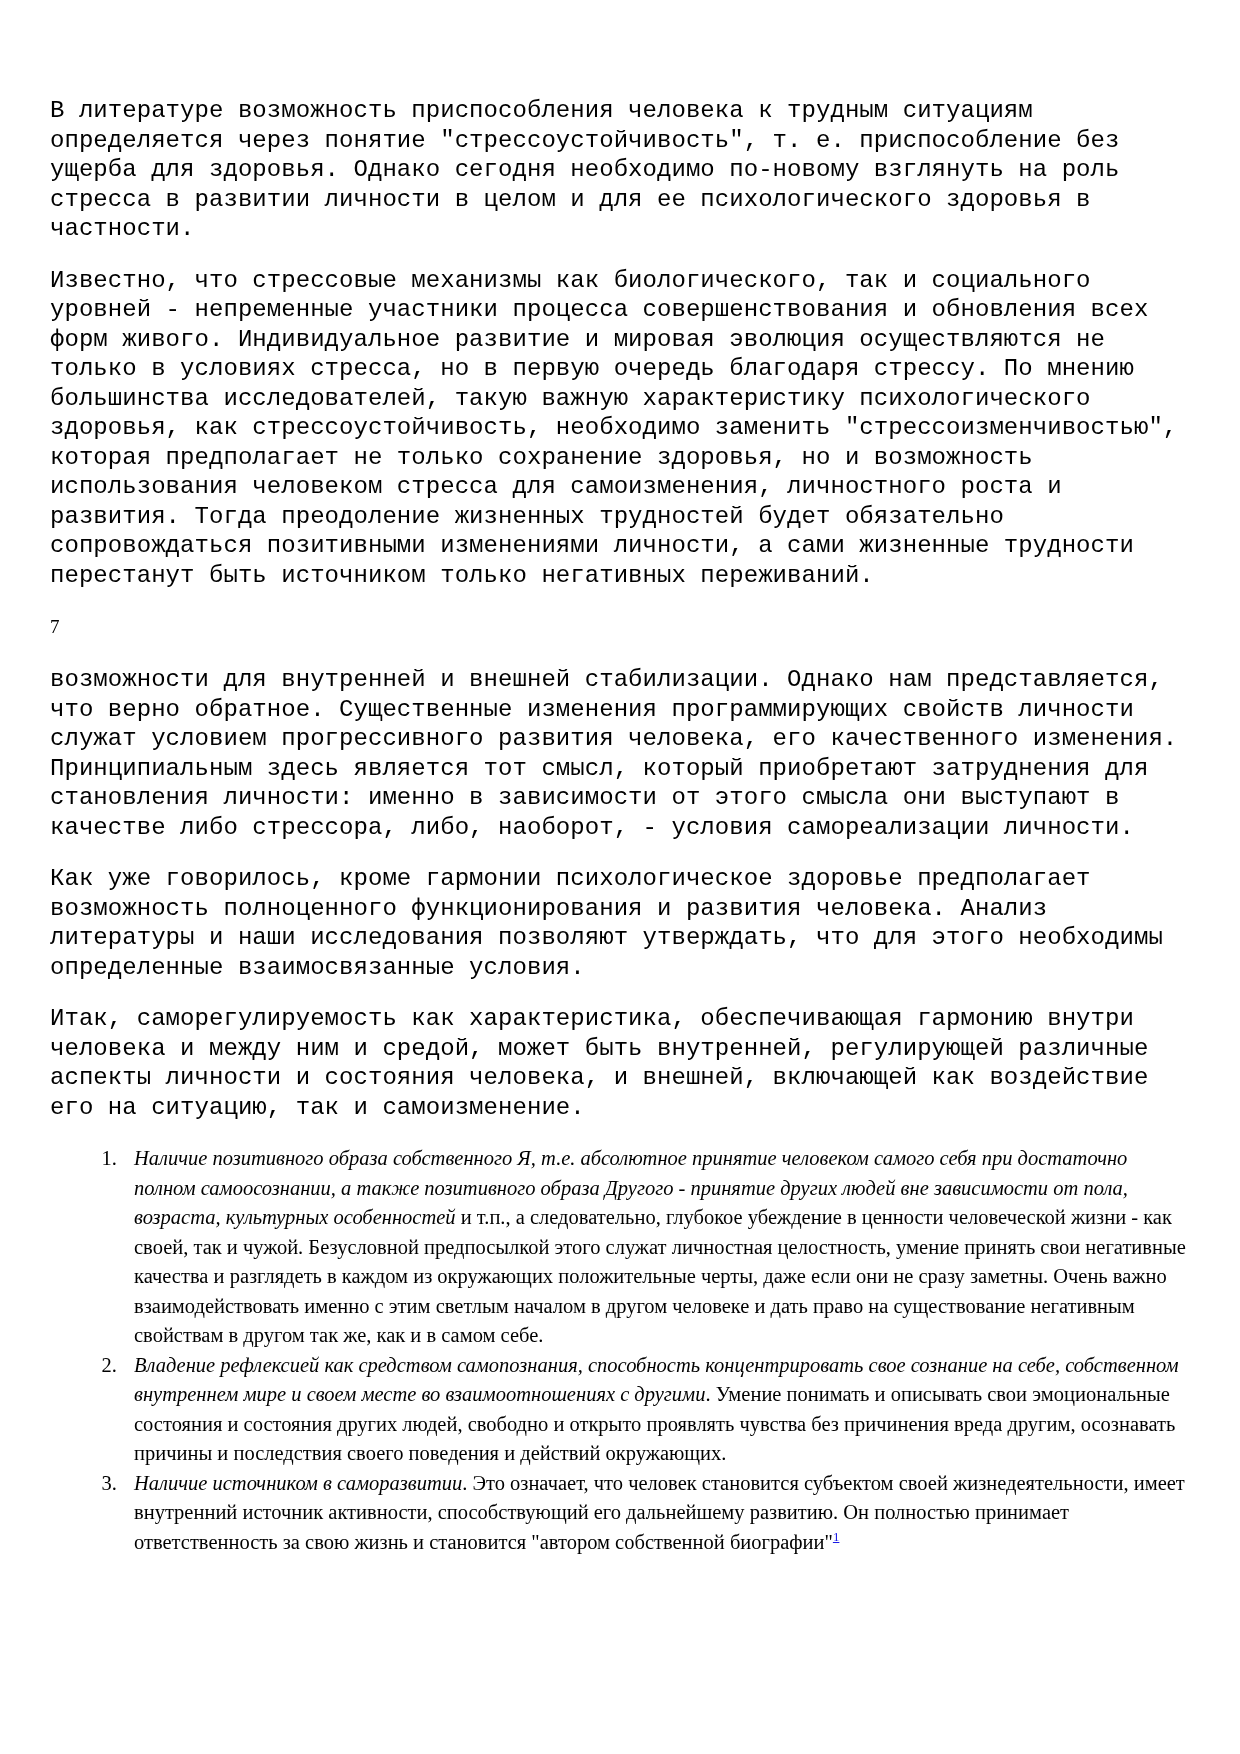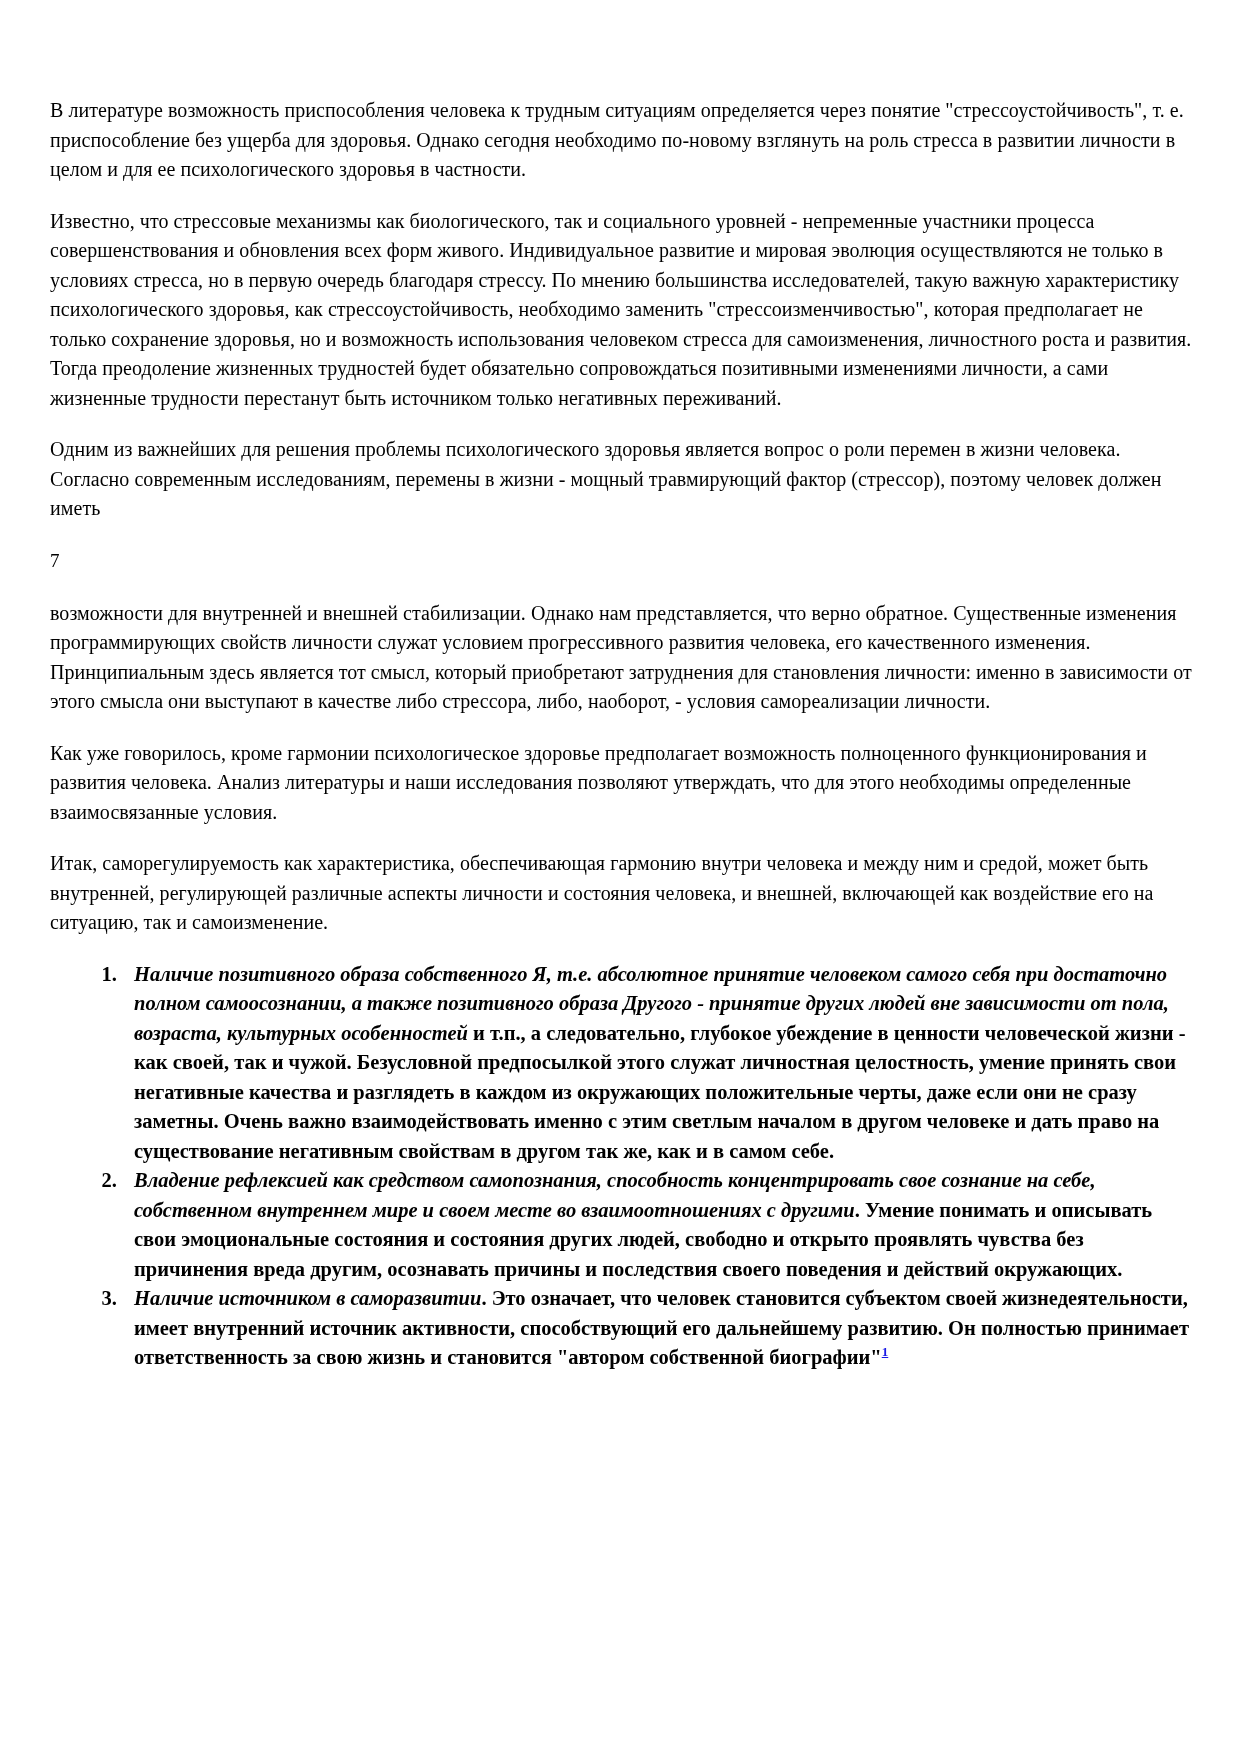--- a/index.html
+++ b/index.html
@@ -16,37 +16,37 @@
   }
   .page {
     position: relative;
     width: 1240px;
     min-height: 1754px;
     box-sizing: border-box;
     padding: 96px 46px 40px 50px;
     background: #ffffff;
   }
   .body-text {
-    font-size: 20px;
+    font-size: 24px;
     line-height: 29.5px;
     text-align: left;
     margin: 0 0 22px 0;
     letter-spacing: 0.05px;
+    font-family: Liberation Mono, monospace;
   }
   .page-number {
     font-size: 19px;
     line-height: 29px;
     margin: 10px 0 24px 0;
   }
   ol.conditions {
     margin: 4px 0 0 0;
     padding: 0 0 0 72px;
     list-style-position: outside;
     list-style-type: decimal;
-    font-weight: bold;
   }
   ol.conditions > li {
     font-size: 20.5px;
     line-height: 29.5px;
     margin: 0 0 0 0;
     padding-left: 12px;
   }
   ol.conditions > li::marker {
     font-size: 20.5px;
   }
@@ -63,21 +63,20 @@
 </style>
 </head>
 <body>
 
 <div class="page">
 
   <p class="body-text">В литературе возможность приспособления человека к трудным ситуациям определяется через понятие "стрессоустойчивость", т. е. приспособление без ущерба для здоровья. Однако сегодня необходимо по-новому взглянуть на роль стресса в развитии личности в целом и для ее психологического здоровья в частности.</p>
 
   <p class="body-text">Известно, что стрессовые механизмы как биологического, так и социального уровней - непременные участники процесса совершенствования и обновления всех форм живого. Индивидуальное развитие и мировая эволюция осуществляются не только в условиях стресса, но в первую очередь благодаря стрессу. По мнению большинства исследователей, такую важную характеристику психологического здоровья, как стрессоустойчивость, необходимо заменить "стрессоизменчивостью", которая предполагает не только сохранение здоровья, но и возможность использования человеком стресса для самоизменения, личностного роста и развития. Тогда преодоление жизненных трудностей будет обязательно сопровождаться позитивными изменениями личности, а сами жизненные трудности перестанут быть источником только негативных переживаний.</p>
 
-  <p class="body-text">Одним из важнейших для решения проблемы психологического здоровья является вопрос о роли перемен в жизни человека. Согласно современным исследованиям, перемены в жизни - мощный травмирующий фактор (стрессор), поэтому человек должен иметь</p>
 
   <div class="page-number">7</div>
 
   <p class="body-text">возможности для внутренней и внешней стабилизации. Однако нам представляется, что верно обратное. Существенные изменения программирующих свойств личности служат условием прогрессивного развития человека, его качественного изменения. Принципиальным здесь является тот смысл, который приобретают затруднения для становления личности: именно в зависимости от этого смысла они выступают в качестве либо стрессора, либо, наоборот, - условия самореализации личности.</p>
 
   <p class="body-text">Как уже говорилось, кроме гармонии психологическое здоровье предполагает возможность полноценного функционирования и развития человека. Анализ литературы и наши исследования позволяют утверждать, что для этого необходимы определенные взаимосвязанные условия.</p>
 
   <p class="body-text">Итак, саморегулируемость как характеристика, обеспечивающая гармонию внутри человека и между ним и средой, может быть внутренней, регулирующей различные аспекты личности и состояния человека, и внешней, включающей как воздействие его на ситуацию, так и самоизменение.</p>
 
   <ol class="conditions">

